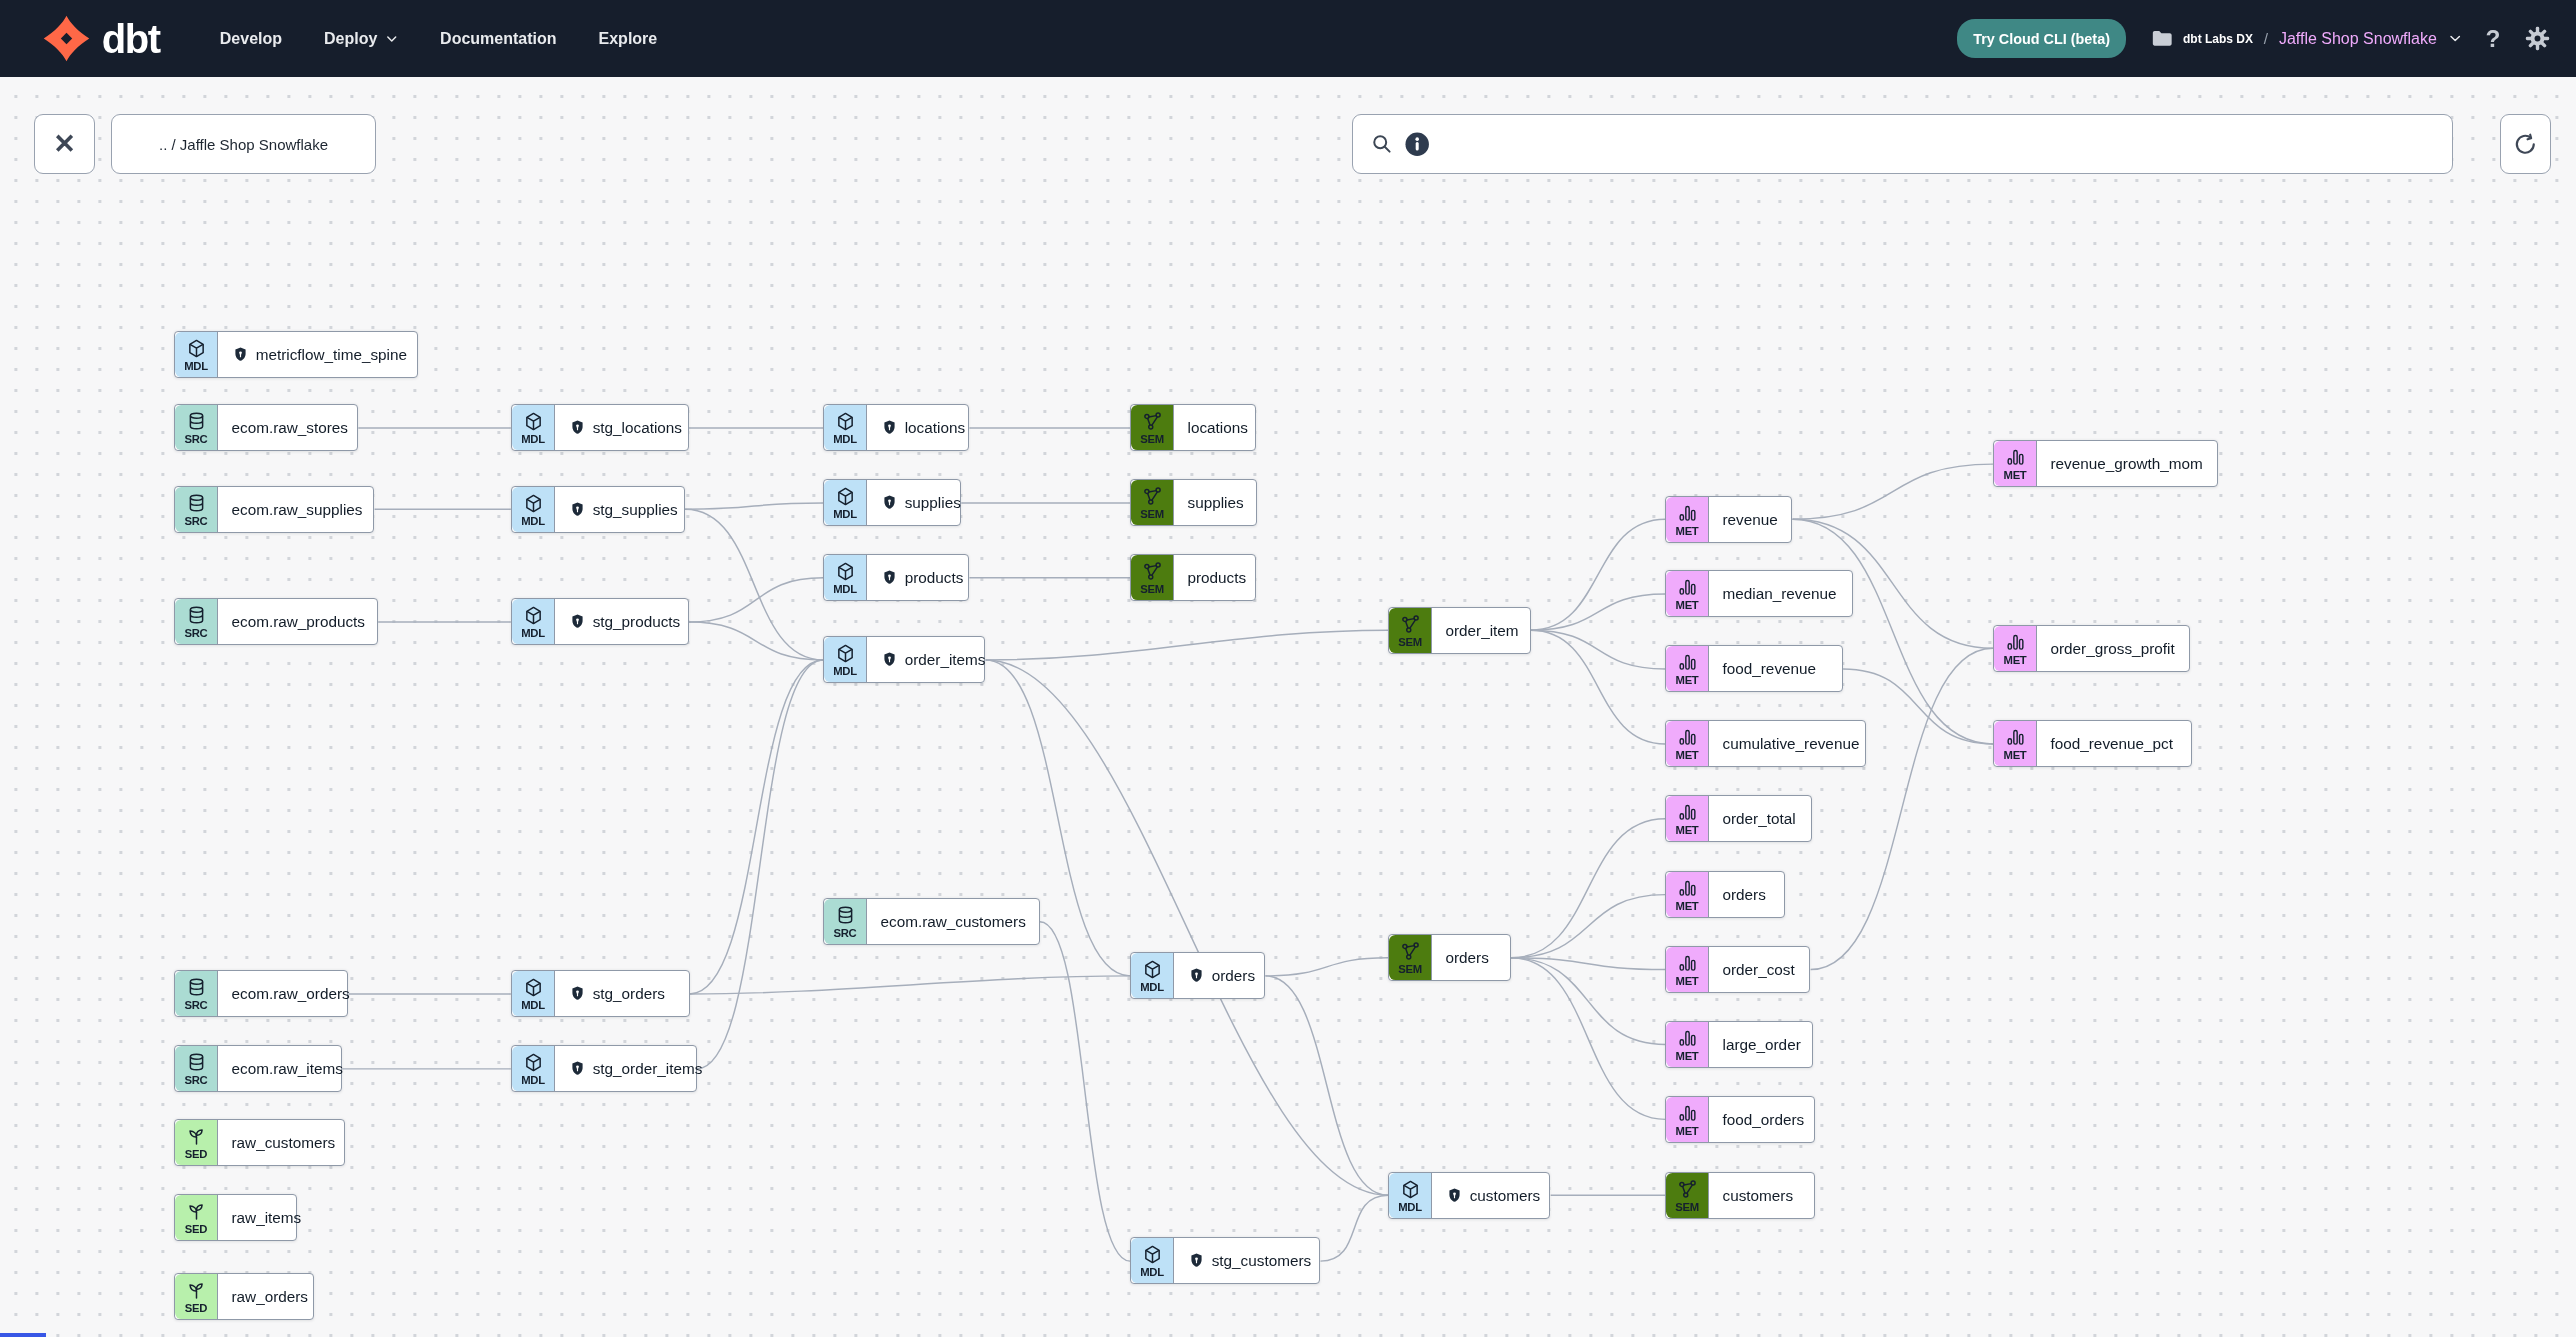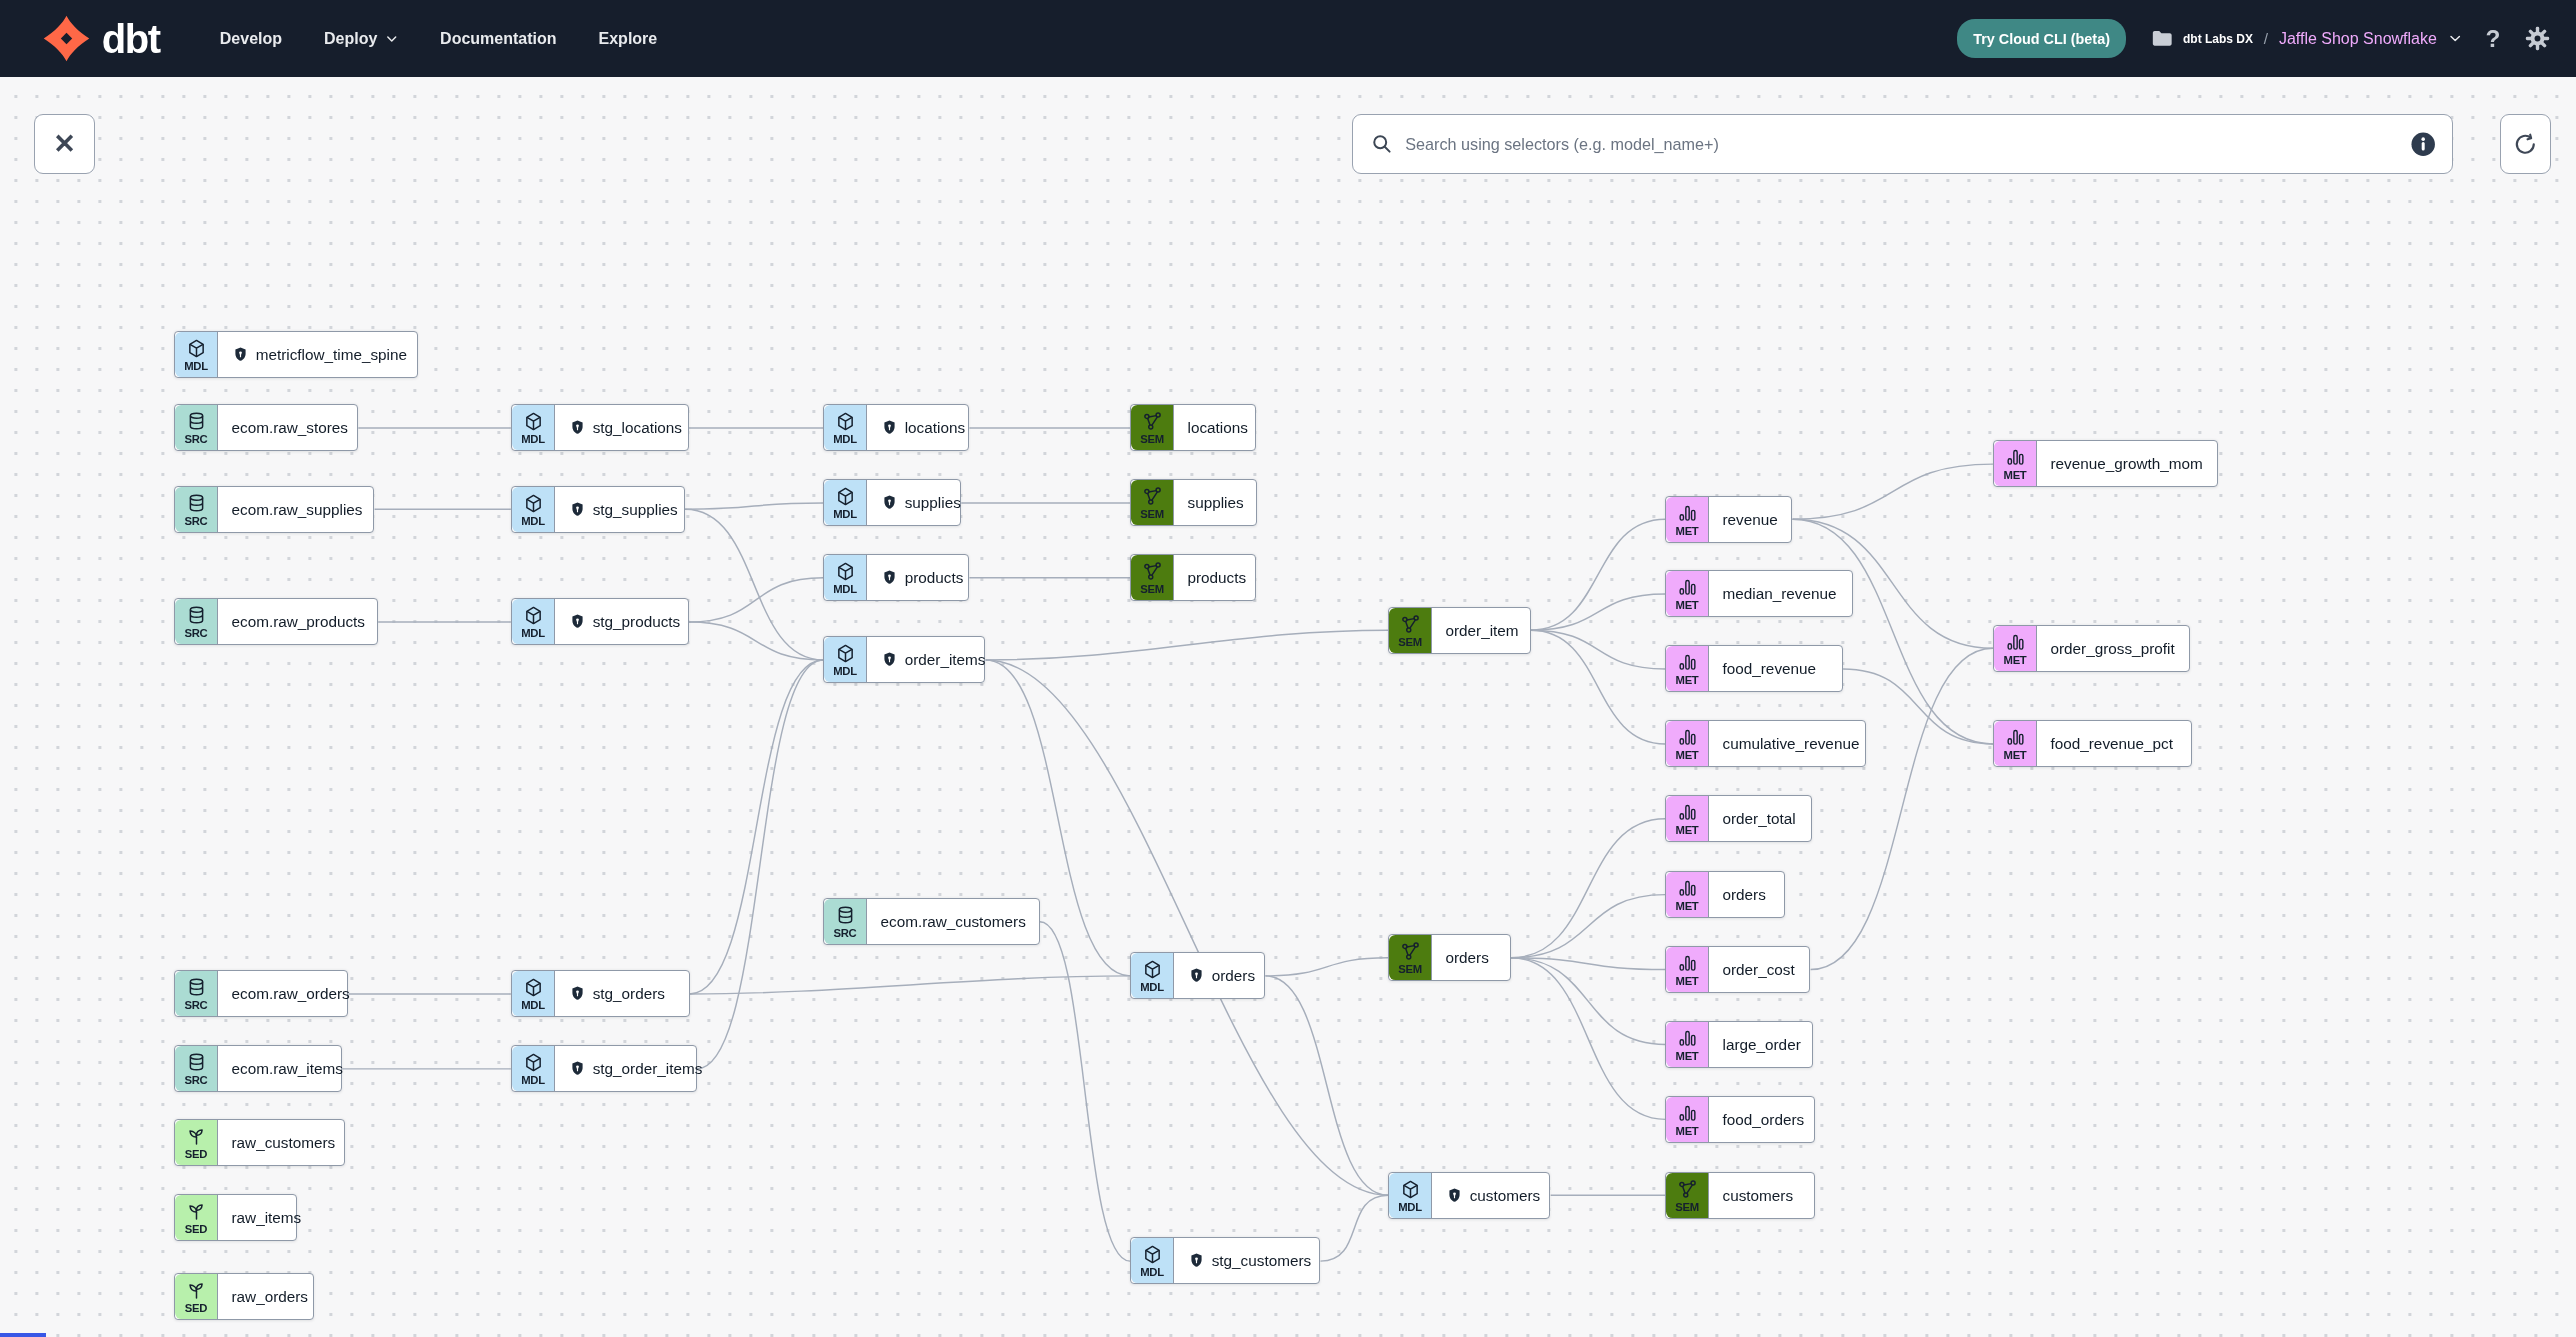--- a/index.html
+++ b/index.html
@@ -126,26 +126,28 @@
         <circle cx="12" cy="12" r="2.6" fill="#161e2c"></circle>
       </svg>
     </div>
   </div>
 
   <div class="canvas"></div>
 
   <div class="fbtn close-btn">
     <span class="close-x">✕</span>
   </div>
+  <div class="fbtn crumb-btn">
+    <span class="crumb-text">.. / Jaffle Shop Snowflake</span>
+  </div>
   <div class="search-wrap">
     <svg width="21.7" height="21.7" viewBox="0 0 24 24">
       <circle cx="10.2" cy="10.2" r="6.6" fill="none" stroke="#3c4654" stroke-width="2.2"></circle>
       <line x1="15.2" y1="15.2" x2="20.6" y2="20.6" stroke="#3c4654" stroke-width="2.2" stroke-linecap="round"></line>
     </svg>
-    <input class="search-input" type="text" placeholder="Search using selectors (e.g. model_name+)" style="">
     <svg width="24.4" height="24.4" viewBox="0 0 26 26">
       <circle cx="13" cy="13" r="12.5" fill="#2e3b4e"></circle>
       <circle cx="13" cy="7.6" r="1.9" fill="#ffffff"></circle>
       <rect x="11.4" y="10.6" width="3.2" height="9.2" rx="1.6" fill="#ffffff"></rect>
     </svg>
   </div>
   <div class="fbtn refresh-btn">
     <svg width="22.6" height="22.6" viewBox="0 0 24 24">
       <path d="M21 12a9 9 0 1 1-3.2-6.9" fill="none" stroke="#3e4756" stroke-width="2.3" stroke-linecap="round"></path>
       <polyline points="17.2 1.8 18.2 5.6 14.4 6.7" fill="none" stroke="#3e4756" stroke-width="2.3" stroke-linecap="round" stroke-linejoin="round"></polyline>

